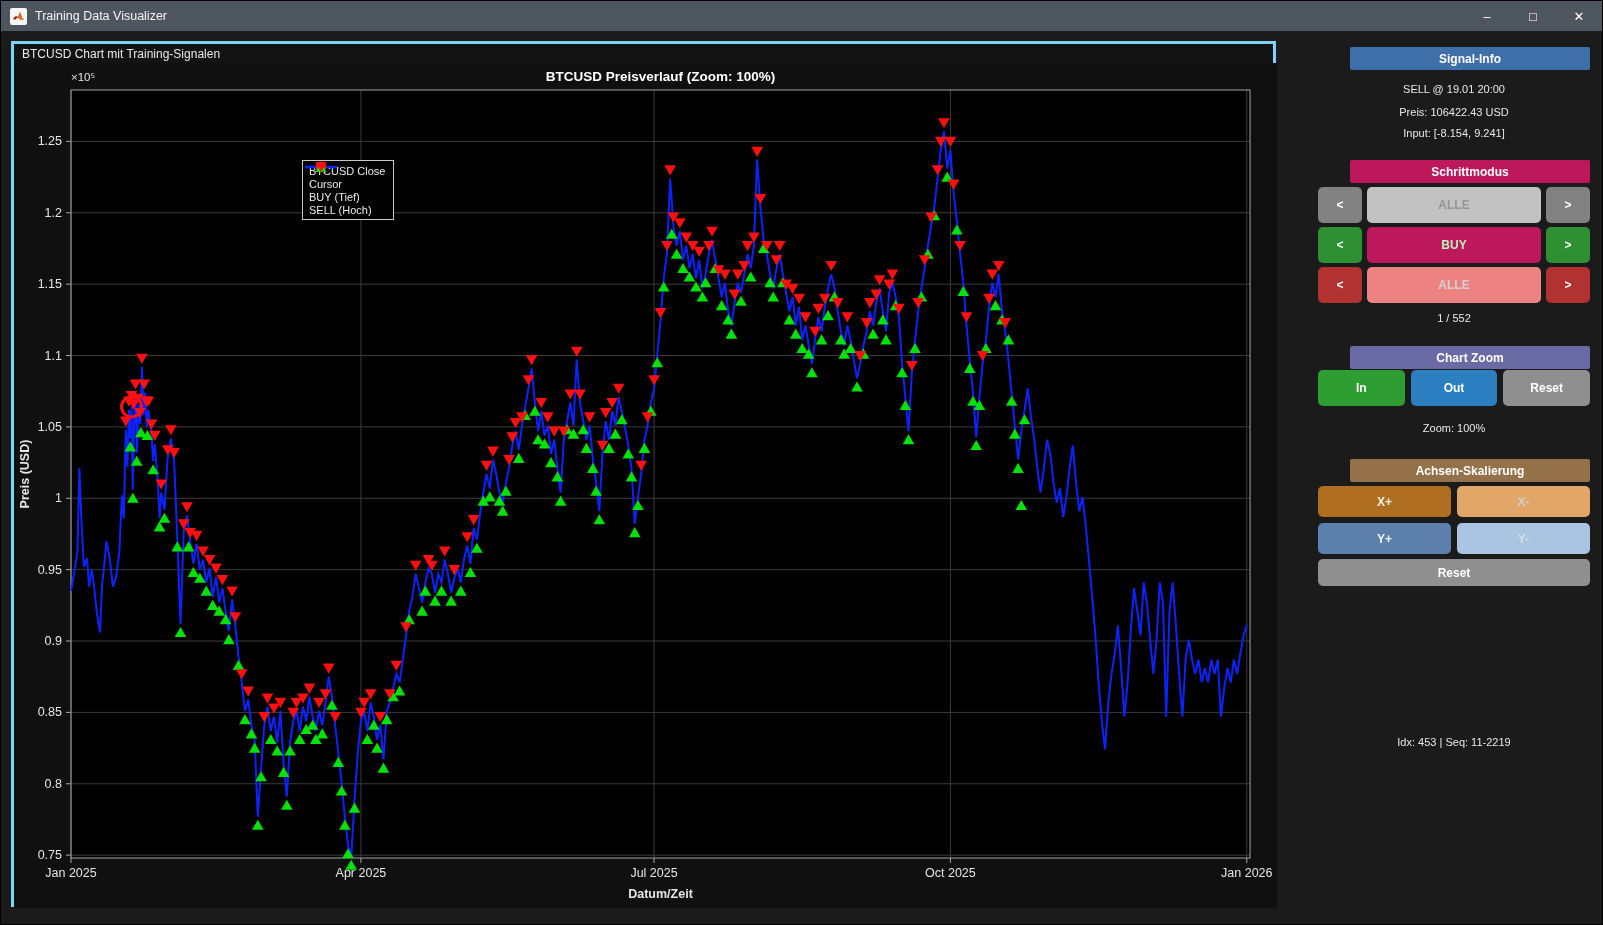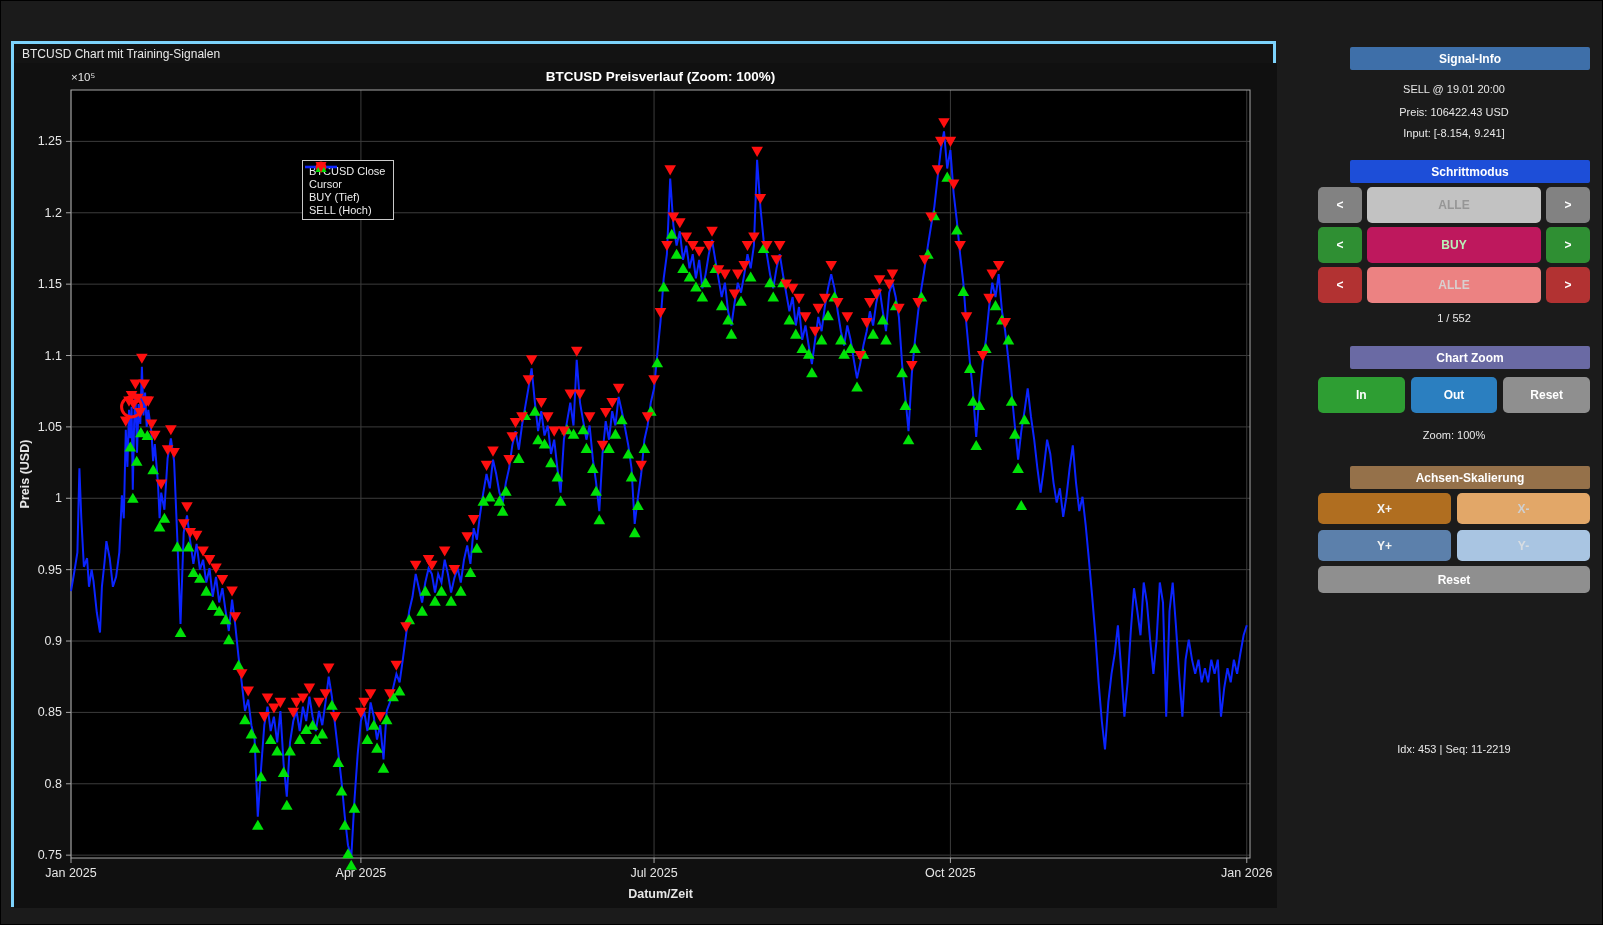--- a/index.html
+++ b/index.html
@@ -24,31 +24,46 @@
   .legend-swatch{width:36px;height:12px;flex:none;}
   .legend-label{font-size:11px;color:#ececec;white-space:nowrap;padding-left:2px;}
   
   .sidebar{position:absolute;left:1285px;top:40px;width:318px;height:866px;}
   .sb-inner{width:272px;margin-left:32px;display:flex;flex-direction:column;}
   .sb-header{height:23px;border-radius:2px;display:flex;align-items:center;justify-content:center;font-size:12px;font-weight:bold;color:#fff;margin-left:32px;}
   .sb-text{font-size:11px;color:#e8e8e8;text-align:center;}
   .step-row{display:grid;grid-template-columns:44px 1fr 44px;gap:5px;margin-top:4px;}
   .btn{border-radius:5px;display:flex;align-items:center;justify-content:center;font-size:12px;font-weight:bold;cursor:default;border:none;}
   .step-row .btn{height:36px;}
-  .zoom-row{display:grid;grid-template-columns:1fr 1fr 1fr;gap:6px;margin-top:8px;}
+  .zoom-row{display:grid;grid-template-columns:1fr 1fr 1fr;gap:6px;margin-top:1px;}
   .zoom-row .btn{height:36px;color:#fff;}
   .axis-row{display:grid;grid-template-columns:1fr 1fr;gap:6px;margin-top:4px;}
   .axis-row .btn{height:31px;}
   .reset-full{height:27px;margin-top:5px;color:#fff;background:#8f8f8f;}
 </style>
 </head>
 <body>
 
 <div class="window">
 
+  <div class="titlebar">
+    <span class="app-icon">
+      <svg width="13" height="13" viewBox="0 0 16 16">
+        <path d="M1 11 L5 7.5 L7 9 L10 2.5 L12 9 Z" fill="#c23b22"></path>
+        <path d="M10 2.5 L12 9 L15 12 L10 12 L7.5 9.5 Z" fill="#e06a1d"></path>
+        <path d="M1 11 L5 7.5 L6.5 8.6 L4 12 Z" fill="#7a2f1a"></path>
+      </svg>
+    </span>
+    <span class="title">Training Data Visualizer</span>
+    <div class="win-controls">
+      <span class="win-btn">–</span>
+      <span class="win-btn">□</span>
+      <span class="win-btn">✕</span>
+    </div>
+  </div>
 
   <div class="chart-panel">
     <div class="panel-title">BTCUSD Chart mit Training-Signalen</div>
     <div class="figure">
       <svg id="plot-svg" width="1263" height="845">
           <rect x="57" y="27" width="1179" height="768" fill="#000000"></rect>
           <line x1="57" y1="27" x2="57" y2="795" stroke="#3c3c3c" stroke-width="1"></line>
           <line x1="346.91803278688525" y1="27" x2="346.91803278688525" y2="795" stroke="#3c3c3c" stroke-width="1"></line>
           <line x1="640.0573770491803" y1="27" x2="640.0573770491803" y2="795" stroke="#3c3c3c" stroke-width="1"></line>
           <line x1="936.4180327868853" y1="27" x2="936.4180327868853" y2="795" stroke="#3c3c3c" stroke-width="1"></line>
@@ -413,21 +428,21 @@
   </div>
 
   <div class="sidebar">
     <div class="sb-inner">
 
       <div class="sb-header" style="margin-top: 6px; background: rgb(62, 111, 169);">Signal-Info</div>
       <div class="sb-text" style="margin-top:13px;">SELL @ 19.01 20:00</div>
       <div class="sb-text" style="margin-top:11px;">Preis: 106422.43 USD</div>
       <div class="sb-text" style="margin-top:9px;">Input: [-8.154, 9.241]</div>
 
-      <div class="sb-header" style="margin-top: 21px; background: #1d4ed8;">Schrittmodus</div>
+      <div class="sb-header" style="margin-top: 21px; background: #be185d;">Schrittmodus</div>
       <div id="step-rows">
           <div class="step-row">
             <button class="btn" style="background: rgb(130, 130, 130); color: rgb(255, 255, 255);">&lt;</button>
             <button class="btn" style="background: rgb(194, 194, 194); color: rgb(150, 150, 150);">ALLE</button>
             <button class="btn" style="background: rgb(130, 130, 130); color: rgb(255, 255, 255);">&gt;</button>
           </div>
           <div class="step-row">
             <button class="btn" style="background: rgb(47, 143, 51); color: rgb(255, 255, 255);">&lt;</button>
             <button class="btn" style="background: #be185d; color: rgb(185, 242, 185); text-align: right;">BUY</button>
             <button class="btn" style="background: rgb(47, 143, 51); color: rgb(255, 255, 255);">&gt;</button>

